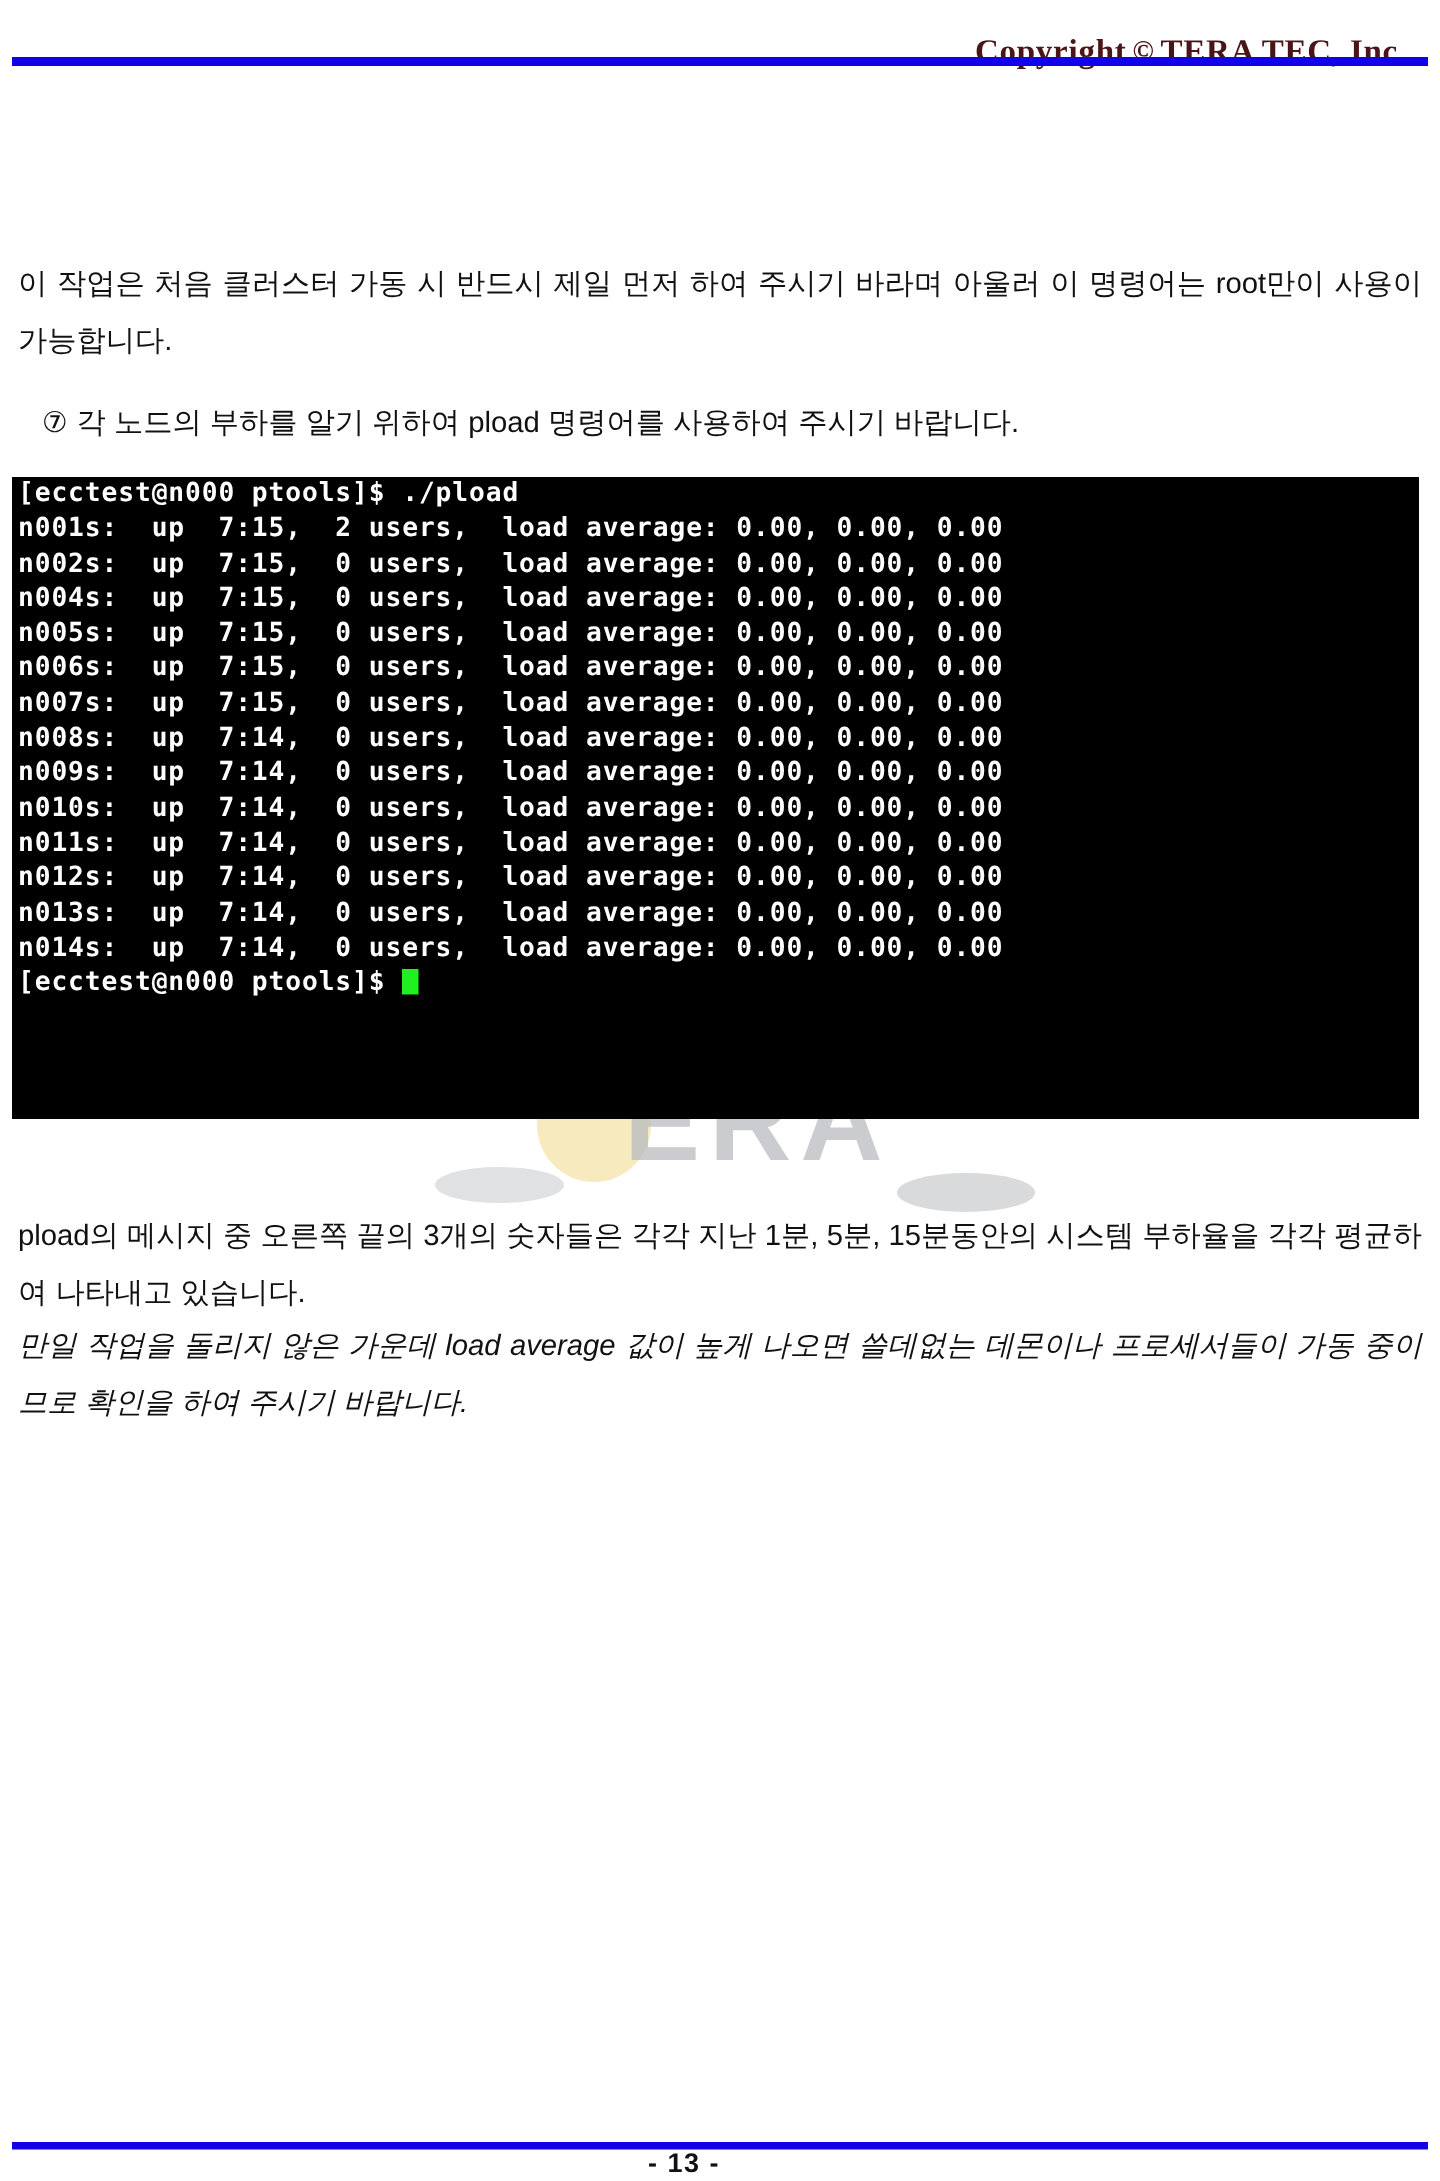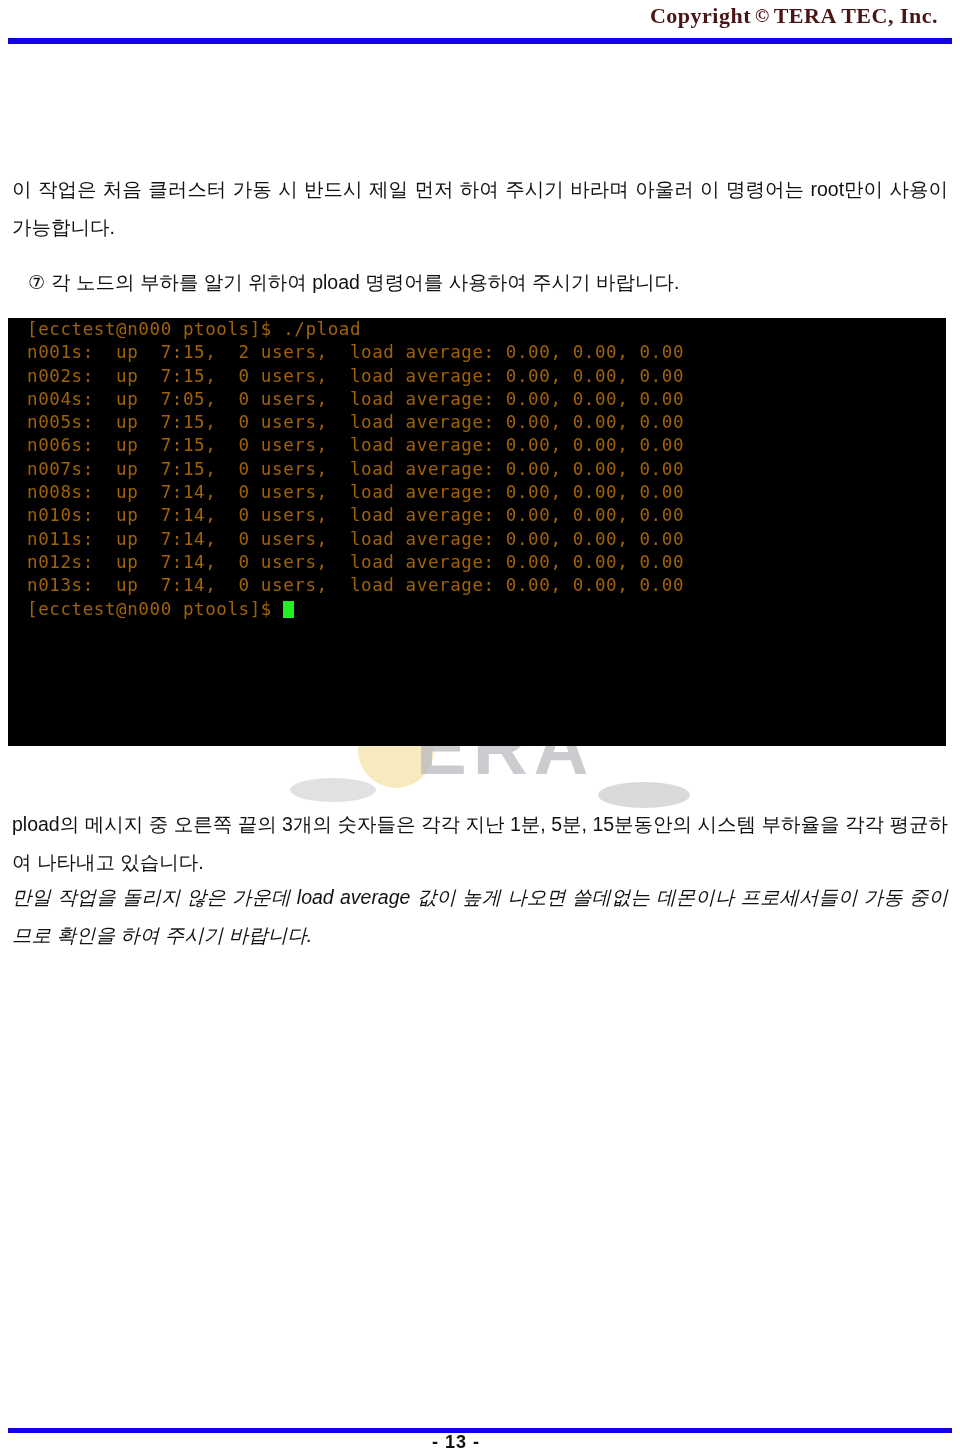--- a/index.html
+++ b/index.html
@@ -13,21 +13,21 @@
     position: relative;
     font-family: "Liberation Sans", "DejaVu Sans", sans-serif;
     color: #000000;
     overflow: hidden;
   }
 
   
   .page-header {
     position: absolute;
     left: 0;
-    top: 0;
+    top: 18px;
     width: 960px;
     height: 46px;
   }
   .copyright-line {
     position: absolute;
     right: 22px;
     top: 3px;
     font-family: "Liberation Serif", "DejaVu Serif", serif;
     font-weight: bold;
     font-size: 22px;
@@ -140,25 +140,26 @@
     height: 428px;
     background: #000000;
     z-index: 3;
     overflow: hidden;
     padding: 0;
   }
   .term-line {
     font-family: "DejaVu Sans Mono", "Liberation Mono", monospace;
     font-size: 17.5px;
     line-height: 23.3px;
-    color: #a16207;
+    color: #ffffff;
     white-space: pre;
     letter-spacing: 0.6px;
-    padding-left: 19px;
+    padding-left: 4px;
     height: 23.3px;
+    font-weight: bold;
   }
   .term-cursor {
     display: inline-block;
     width: 11px;
     height: 17px;
     background: #20f020;
     vertical-align: -3px;
   }
 
   
@@ -210,26 +211,28 @@
   <div class="wm-smudge2"></div>
   <div class="wm-disc"></div>
   <div class="wm-text">ERA</div>
   <div class="wm-smudge"></div>
 </div>
 
 <div class="terminal">
   <div class="term-line">[ecctest@n000 ptools]$ ./pload</div>
   <div class="term-line">n001s:  up  7:15,  2 users,  load average: 0.00, 0.00, 0.00</div>
   <div class="term-line">n002s:  up  7:15,  0 users,  load average: 0.00, 0.00, 0.00</div>
-  <div class="term-line">n004s:  up  7:05,  0 users,  load average: 0.00, 0.00, 0.00</div>
+  <div class="term-line">n004s:  up  7:15,  0 users,  load average: 0.00, 0.00, 0.00</div>
   <div class="term-line">n005s:  up  7:15,  0 users,  load average: 0.00, 0.00, 0.00</div>
   <div class="term-line">n006s:  up  7:15,  0 users,  load average: 0.00, 0.00, 0.00</div>
   <div class="term-line">n007s:  up  7:15,  0 users,  load average: 0.00, 0.00, 0.00</div>
   <div class="term-line">n008s:  up  7:14,  0 users,  load average: 0.00, 0.00, 0.00</div>
+  <div class="term-line">n009s:  up  7:14,  0 users,  load average: 0.00, 0.00, 0.00</div>
   <div class="term-line">n010s:  up  7:14,  0 users,  load average: 0.00, 0.00, 0.00</div>
   <div class="term-line">n011s:  up  7:14,  0 users,  load average: 0.00, 0.00, 0.00</div>
   <div class="term-line">n012s:  up  7:14,  0 users,  load average: 0.00, 0.00, 0.00</div>
   <div class="term-line">n013s:  up  7:14,  0 users,  load average: 0.00, 0.00, 0.00</div>
+  <div class="term-line">n014s:  up  7:14,  0 users,  load average: 0.00, 0.00, 0.00</div>
   <div class="term-line"><span>[ecctest@n000 ptools]$ </span><span class="term-cursor"></span></div>
 </div>
 
 <div class="rule-blue-bottom"></div>
 <div class="page-number">- 13 -</div>
 
 </body></html>

